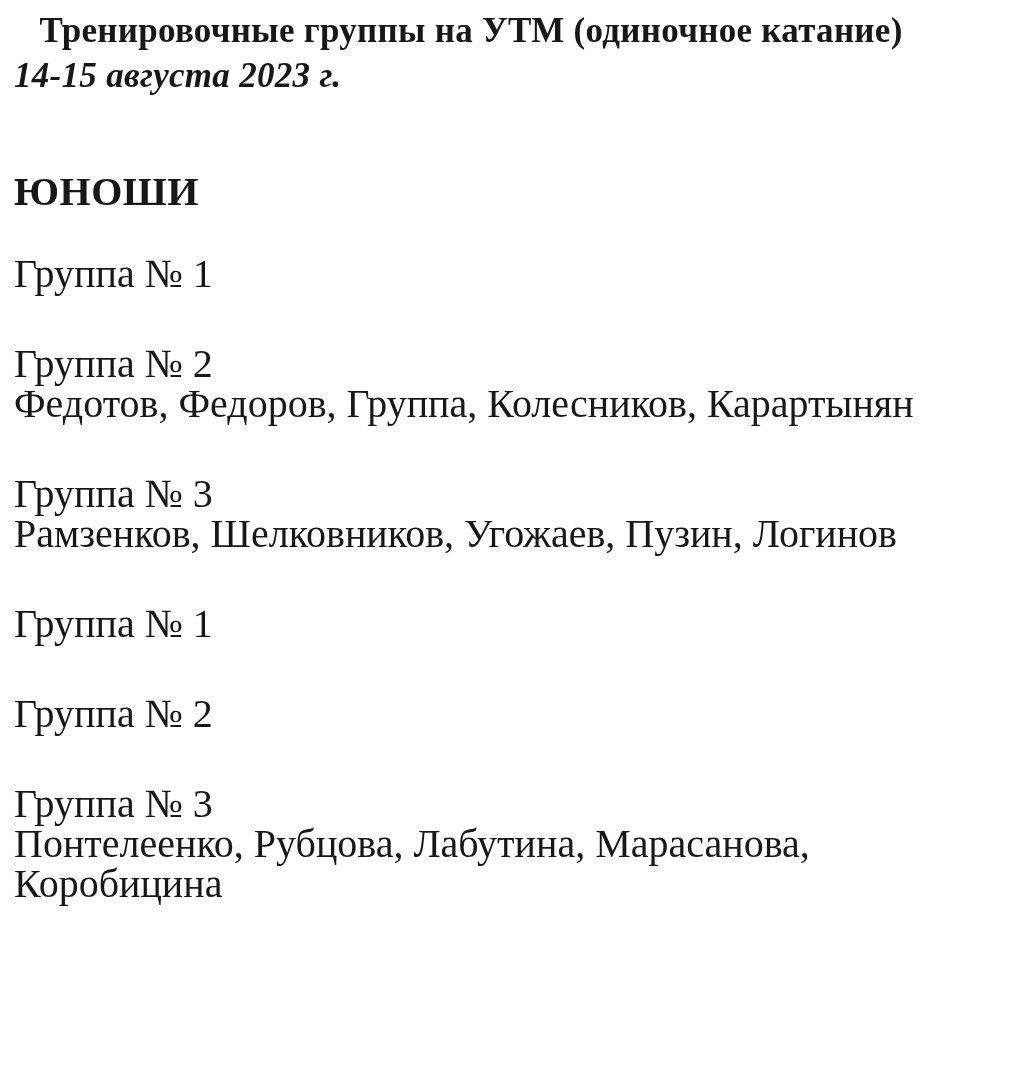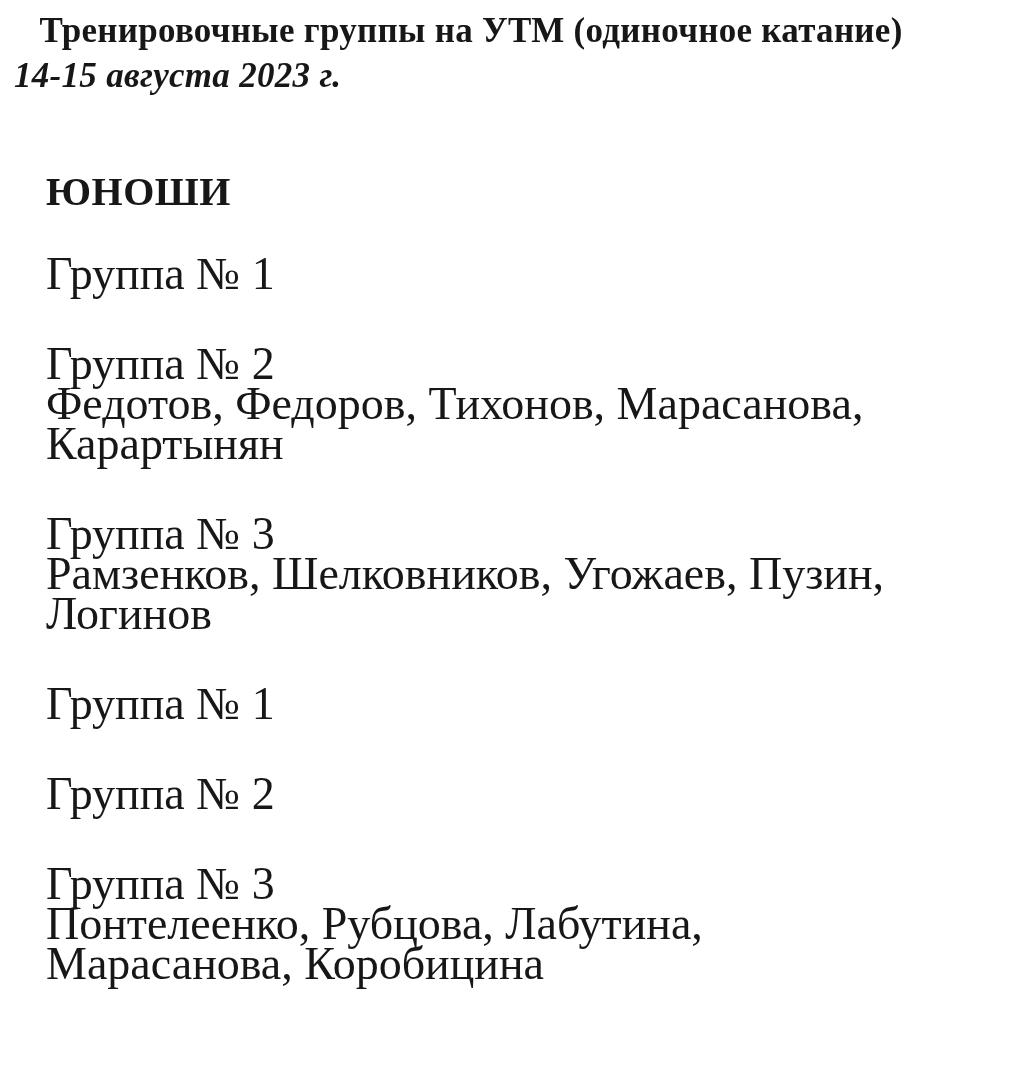--- a/index.html
+++ b/index.html
@@ -39,47 +39,47 @@
   .section-heading {
     margin: 0;
     font-size: 40px;
     font-weight: bold;
     line-height: 44px;
     letter-spacing: 0.5px;
   }
   .section-heading.boys { margin-top: 72px; margin-bottom: 40px; }
   .section-heading.girls { margin-top: 64px; margin-bottom: 44px; }
   .group {
-    font-size: 46px;
+    font-size: 40px;
     line-height: 40px;
     margin-bottom: 50px;
   }
   .group-label { white-space: pre-wrap; }
   .group-members { white-space: pre-wrap; }
-  section { display: block; margin-left: 32px; }
+  section { display: block; }
 </style>
 </head>
 <body>
 
 <div class="page">
 
   <div class="doc-title">Тренировочные группы на УТМ (одиночное катание)</div>
 
   <div class="doc-date">14-15 августа 2023 г.</div>
 
   <section>
     <h2 class="section-heading boys">ЮНОШИ</h2>
 
     <div class="group">
       <div class="group-label">Группа № 1</div>
     </div>
 
     <div class="group">
       <div class="group-label">Группа № 2</div>
-      <div class="group-members">Федотов, Федоров, Тихонов, Марасанова, Карартынян</div>
+      <div class="group-members">Федотов, Федоров, Группа, Колесников, Карартынян</div>
     </div>
 
     <div class="group">
       <div class="group-label">Группа № 3</div>
       <div class="group-members">Рамзенков, Шелковников, Угожаев, Пузин, Логинов</div>
     </div>
   </section>
 
   <section>
 

